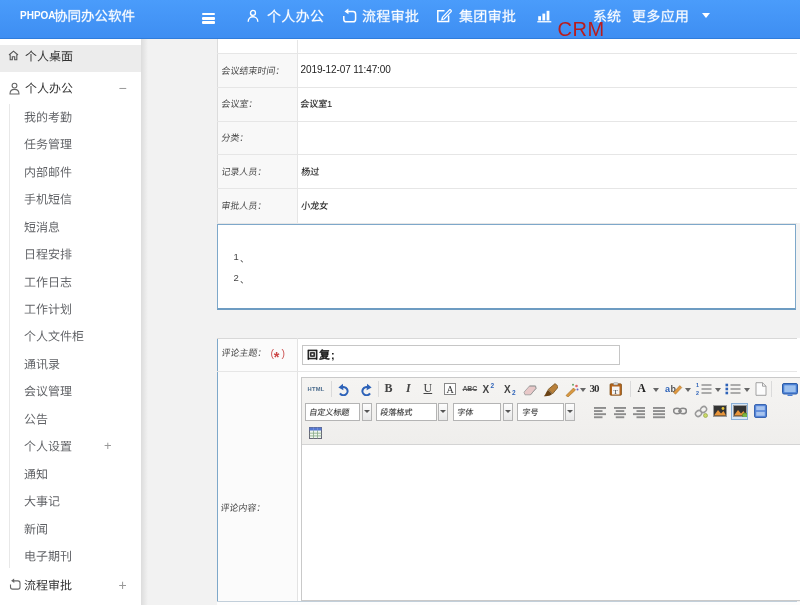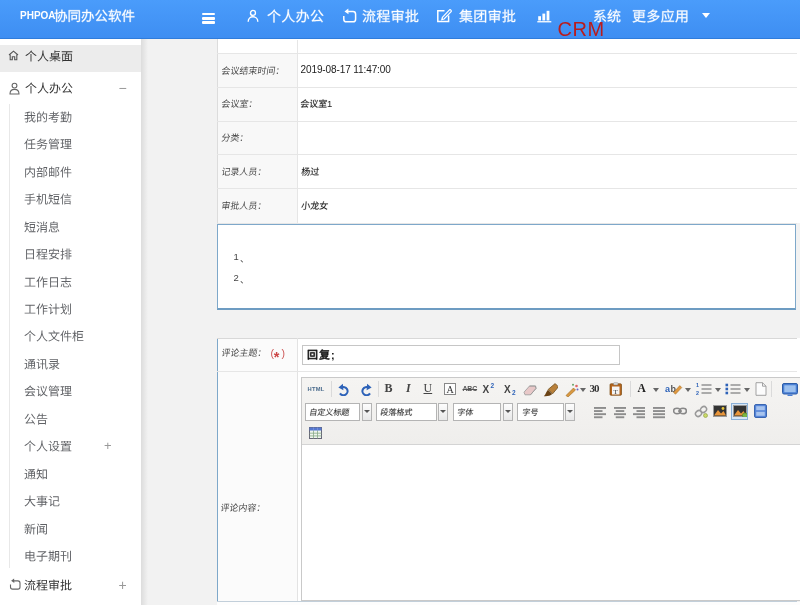--- a/index.html
+++ b/index.html
@@ -395,21 +395,21 @@
   </svg>
 <svg style="position:absolute;left:218.5px;top:199px;overflow:visible" width="50.8" height="13">
     <g transform="translate(2,9.92) skewX(-8) scale(0.009,-0.009)" fill="#464646">
       <use href="#g35" x="0"></use>
       <use href="#g47" x="1000"></use>
       <use href="#g5" x="2000"></use>
       <use href="#g24" x="3000"></use>
       <use href="#g99" x="4000"></use>
     </g>
   </svg>
-<span style="position:absolute;left:300.5px;top:64.25px;font-family:'Liberation Sans',sans-serif;font-size:10px;line-height:11.5px;color:#222;font-weight:400;white-space:pre;letter-spacing:-0.1px;">2019-08-17 11:47:00</span>
+<span style="position:absolute;left:300.5px;top:64.25px;font-family:'Liberation Sans',sans-serif;font-size:10px;line-height:11.5px;color:#222;font-weight:400;white-space:pre;letter-spacing:-0.1px;">2019-12-07 11:47:00</span>
 <svg style="position:absolute;left:297.5px;top:97.3px;overflow:visible" width="32.8" height="13">
     <g transform="translate(2,9.92) skewX(-5) scale(0.009,-0.009)" fill="#222" stroke="#222" stroke-width="16.6667">
       <use href="#g8" x="0"></use>
       <use href="#g82" x="1000"></use>
       <use href="#g36" x="2000"></use>
     </g>
   </svg>
 <span style="position:absolute;left:327px;top:98.5375px;font-family:'Liberation Sans',sans-serif;font-size:9.5px;line-height:10.925px;color:#222;font-weight:400;white-space:pre;">1</span>
 <svg style="position:absolute;left:299px;top:164.8px;overflow:visible" width="23.8" height="13">
     <g transform="translate(2,9.92) skewX(-5) scale(0.009,-0.009)" fill="#222" stroke="#222" stroke-width="16.6667">

